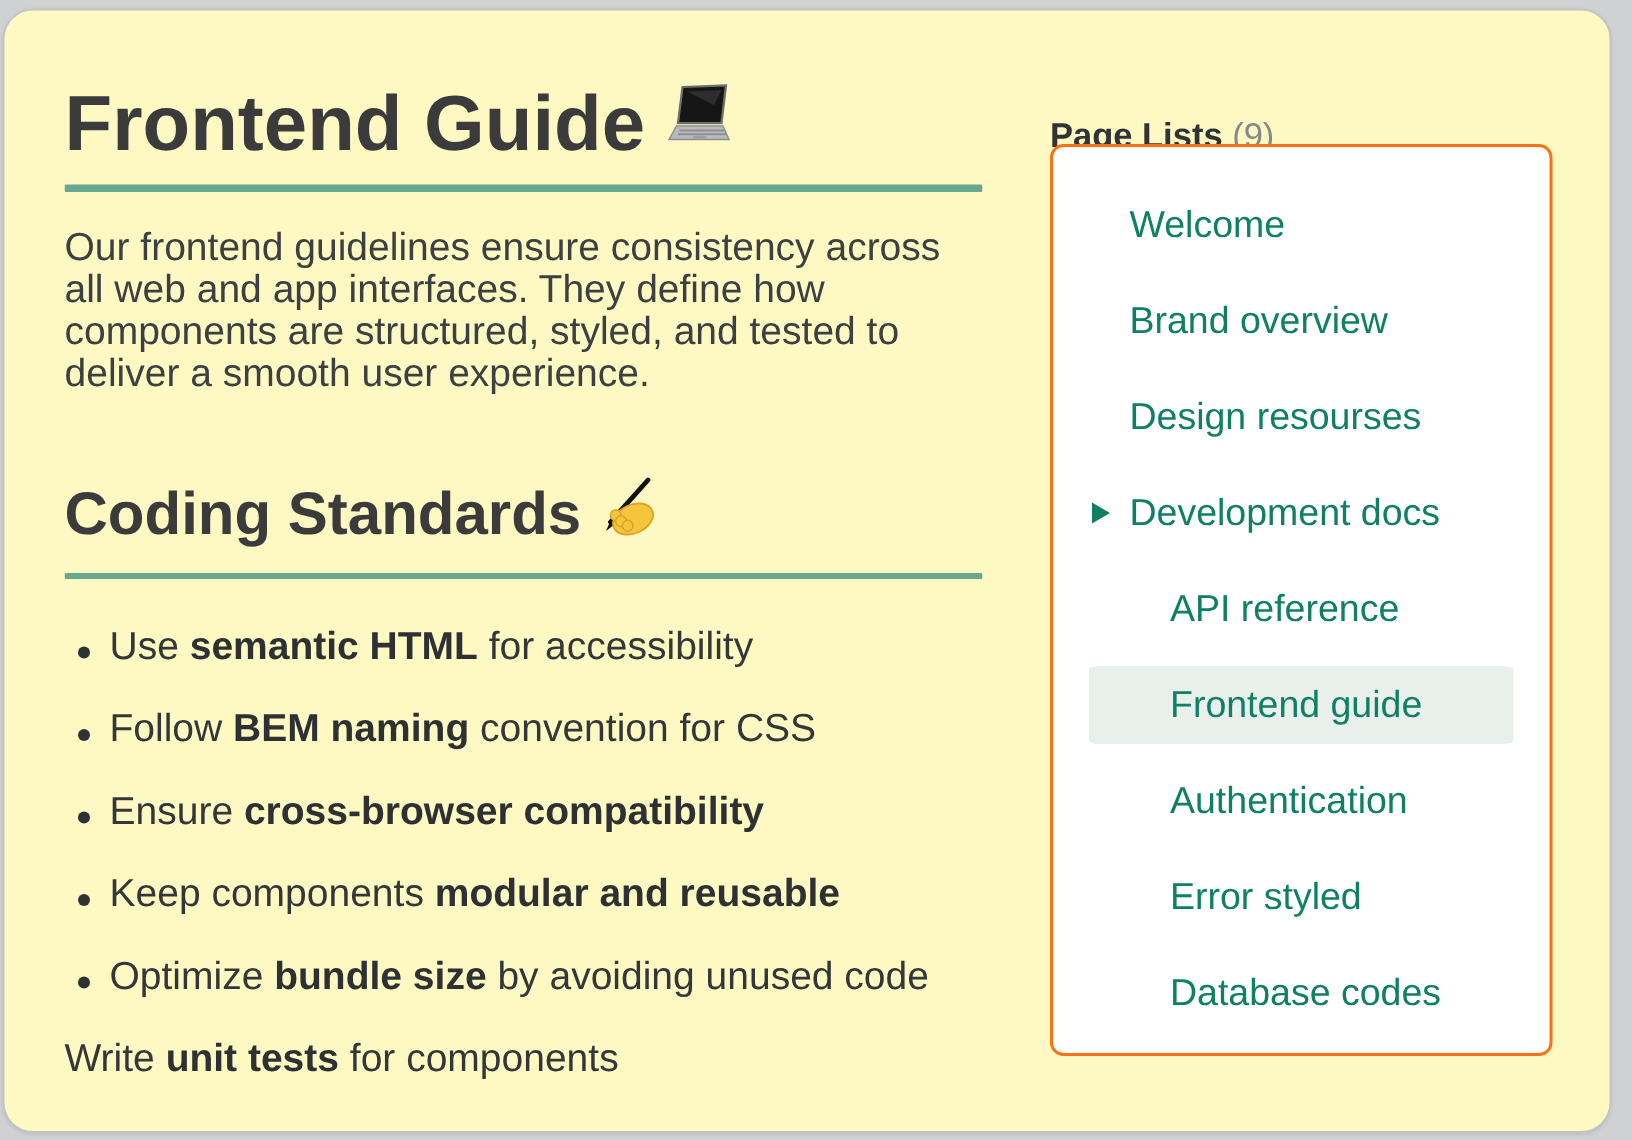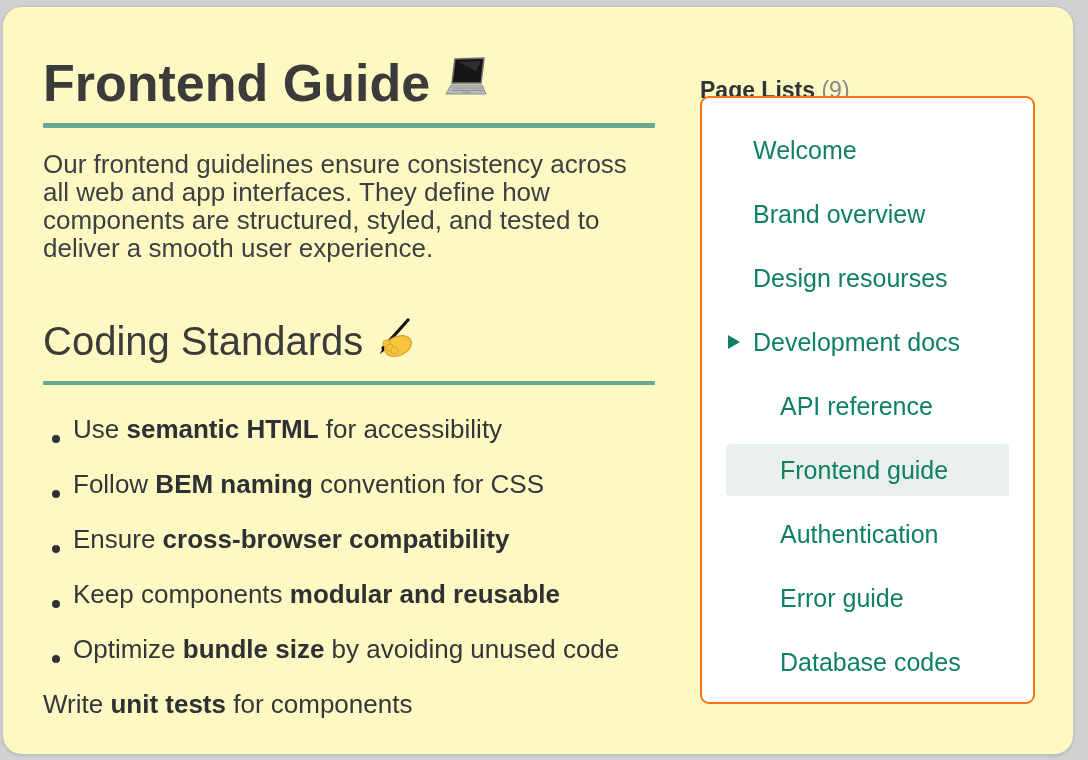--- a/index.html
+++ b/index.html
@@ -21,26 +21,26 @@
     font-size:52px; line-height:56px; font-weight:700; color:#3b3b3b;
     display:flex; align-items:center; gap:12px; white-space:nowrap;
   }
   .rule { height:5px; background:#66a890; margin-top:12px; border-radius:1px; }
   .rule.thin { height:4px; margin-top:14px; }
   .intro {
     margin-top:22px; max-width:600px;
     font-size:26px; line-height:28px; color:#3c4043;
   }
   h2.section-heading {
-    margin-top:56px; font-size:40px; line-height:46px; font-weight:400; color:#3b3b3b;
-    display:flex; align-items:flex-start; gap:8px; white-space:nowrap;
+    margin-top:56px; font-size:40px; line-height:46px; font-weight:700; color:#3b3b3b;
+    display:flex; align-items:center; gap:8px; white-space:nowrap;
   }
   ul.bullets { margin-top:30px; list-style:none; }
   ul.bullets li {
-    display:flex; align-items:flex-end;
+    display:flex; align-items:center;
     font-size:26px; line-height:28px; color:#33373a;
     margin-bottom:27px; white-space:nowrap;
   }
   ul.bullets li b { font-weight:700; color:#2d3134; }
   .dot {
     flex:none; width:8px; height:8px; border-radius:50%;
     background:#2f3235; margin:10px 13px 0 9px;
   }
   
   .sidebar-title {
@@ -161,20 +161,20 @@
       <div class="side-row level-1">
         <span class="label">API reference</span>
       </div>
       <div class="side-row level-1 active">
         <span class="label">Frontend guide</span>
       </div>
       <div class="side-row level-1">
         <span class="label">Authentication</span>
       </div>
       <div class="side-row level-1">
-        <span class="label">Error guide</span>
+        <span class="label">Error styled</span>
       </div>
       <div class="side-row level-1">
         <span class="label">Database codes</span>
       </div>
     </div>
 
 </div>
 
 </body></html>

